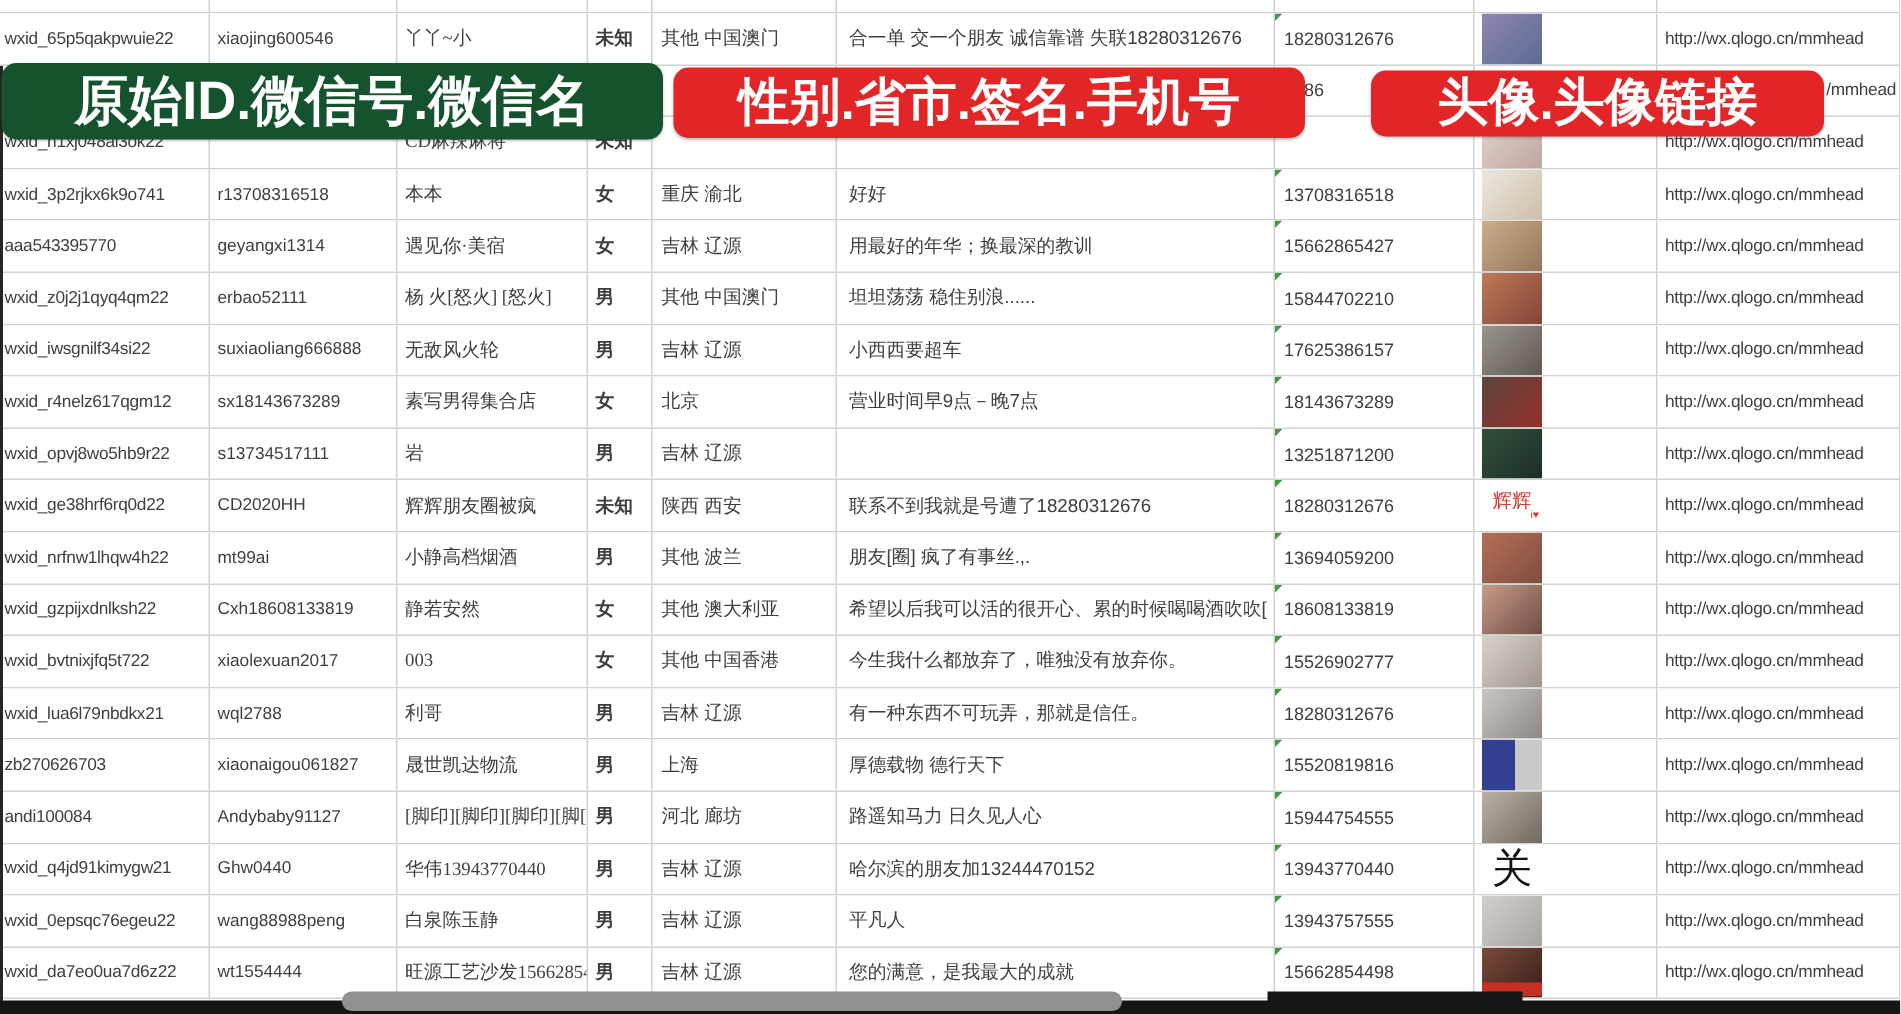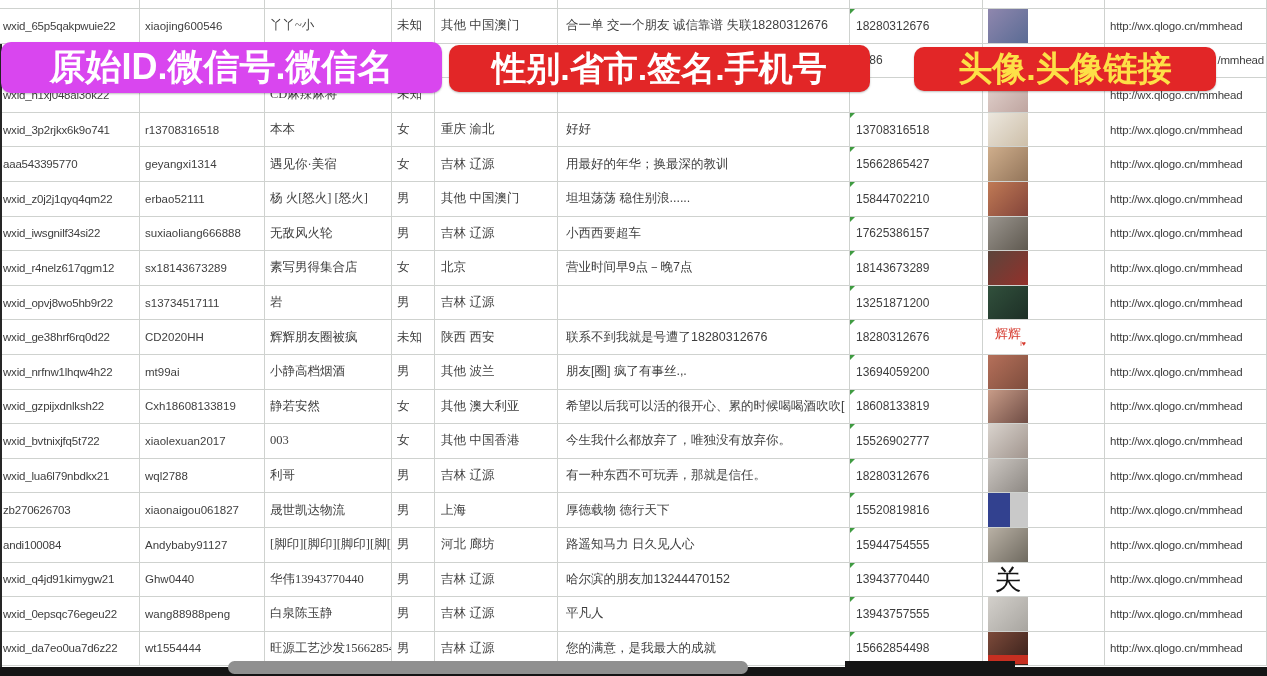--- a/index.html
+++ b/index.html
@@ -7,21 +7,21 @@
          font-family:"Liberation Sans","DejaVu Sans",sans-serif;color:#3e3e3e;}
   .grid{position:absolute;left:0;top:0;width:1267px;}
   .row{display:grid;grid-template-columns:140px 125px 127px 43px 123px 292px 133px 122px 162px;
        height:34.6px;border-bottom:1px solid #cfd2cf;box-sizing:border-box;background:#fff;}
   .row.short{height:9px;}
   .cell{position:relative;border-right:1px solid #cfd2cf;box-sizing:border-box;
         display:flex;align-items:center;overflow:hidden;white-space:nowrap;}
   .c1{padding-left:3px;font-size:11.5px;letter-spacing:-0.2px;text-align:right;}
   .c2{padding-left:5px;font-size:11.5px;}
   .c3{padding-left:5px;font-size:12.5px;font-family:Liberation Serif, serif;}
-  .c4{padding-left:5px;font-size:12.5px;}
+  .c4{padding-left:5px;font-size:12.5px;font-weight:bold;}
   .c5{padding-left:6px;font-size:12.5px;}
   .c6{padding-left:8px;font-size:12.5px;}
   .c7{padding-left:6px;font-size:12px;}
   .c9{padding-left:5px;font-size:11.5px;letter-spacing:-0.2px;}
   .tri{position:absolute;top:0;left:0;width:0;height:0;
        border-top:5px solid #3f9b41;border-right:5px solid transparent;}
   .av{position:relative;width:40px;height:100%;margin-left:5px;flex:0 0 auto;}
   .avt{background:#ffffff;display:flex;flex-direction:column;align-items:center;
        justify-content:center;font-weight:normal;}
   .avt .main{line-height:1;}
@@ -358,20 +358,20 @@
           <div class="av" style="background: linear-gradient(135deg, rgb(124, 74, 58), rgb(54, 31, 26));">
             <div class="band" style="background: rgb(198, 47, 33);"></div>
           </div>
         </div>
         <div class="cell c9">http://wx.qlogo.cn/mmhead</div>
       </div>
     </div>
 
   <div class="left-edge"></div>
 
-  <div class="banner b1" style="background: #d946ef; color: rgb(255, 255, 255);">原始ID.微信号.微信名</div>
+  <div class="banner b1" style="background: #14532d; color: rgb(255, 255, 255);">原始ID.微信号.微信名</div>
   <div class="banner b2" style="background: rgb(226, 38, 39); color: rgb(255, 255, 255);">性别.省市.签名.手机号</div>
-  <div class="banner b3" style="background: rgb(226, 38, 39); color: #fde047;">头像.头像链接</div>
+  <div class="banner b3" style="background: rgb(226, 38, 39); color: #ffffff;">头像.头像链接</div>
 
   <div class="bottom-bump" style="background: rgb(21, 21, 21);"></div>
   <div class="bottom-bar" style="background: rgb(21, 21, 21);"></div>
   <div class="scroll-pill" style="background: rgb(144, 144, 144);"></div>
 </div>
 
 </body></html>

